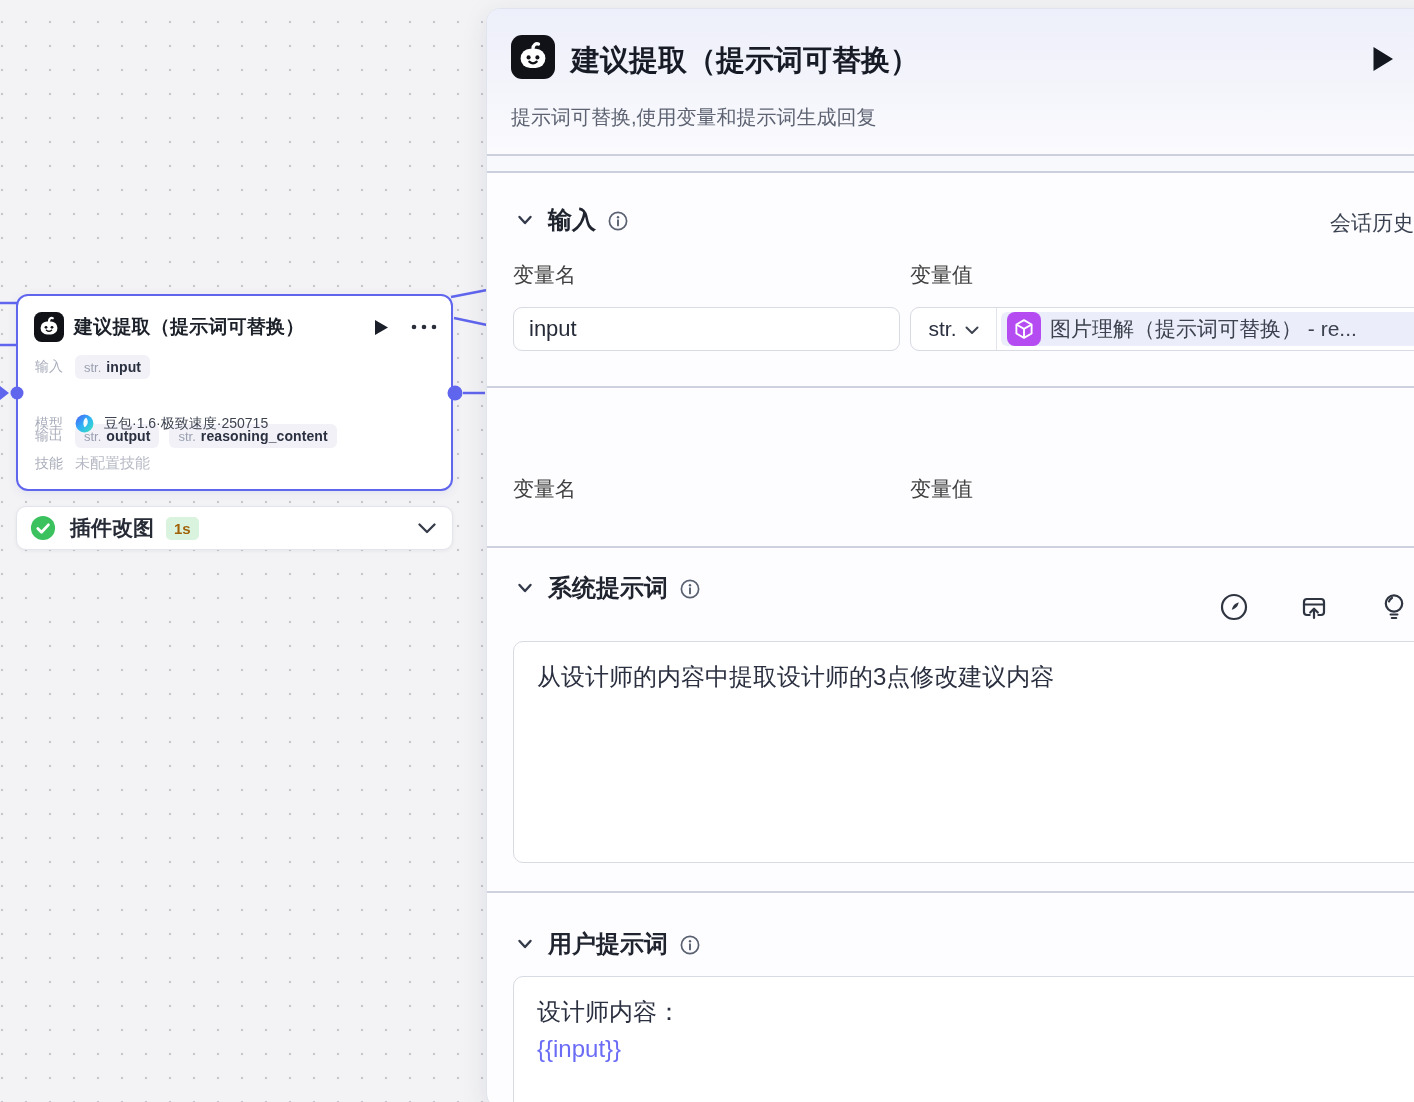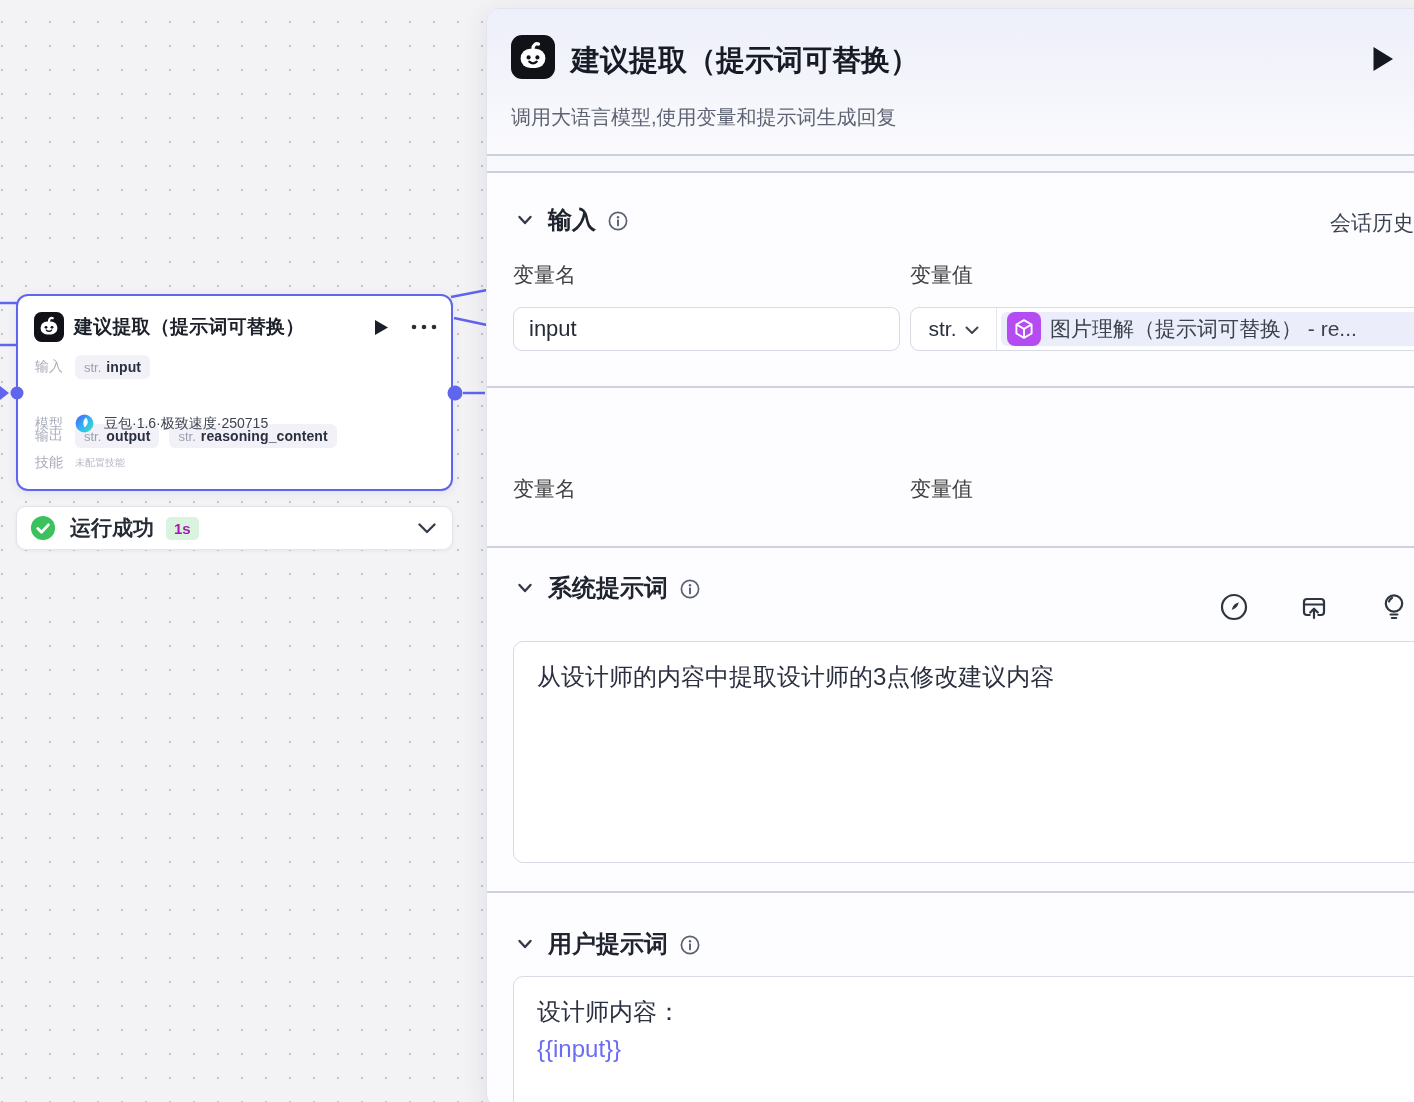--- a/index.html
+++ b/index.html
@@ -25,29 +25,29 @@
   .node-play { width:15px; height:17px; margin-right:22px; cursor:pointer; }
   .node-more { width:26px; height:8px; cursor:pointer; }
   .wf-row { position:absolute; left:17px; display:flex; align-items:center; gap:10px; }
   .wf-row-label { font-size:14px; color:#a9adbb; width:30px; flex:0 0 aupx; }
   .badge { display:inline-flex; align-items:baseline; gap:5px; background:#f1f1f7;
     border-radius:6px; padding:4px 9px; }
   .badge-type { font-size:13px; color:#9aa0b0; }
   .badge-name { font-size:14px; font-weight:700; color:#2b3040; letter-spacing:.1px; }
   .model-ico { width:19px; height:19px; }
   .model-name { font-size:14px; color:#3d4350; }
-  .skill-value { font-size:10px; color:#b7bac5;text-align:center; }
+  .skill-value { font-size:15px; color:#b7bac5;text-align:center; }
 
   
   .status-bar { position:absolute; left:16px; top:506px; width:437px; height:44px;
     background:#fff; border:1px solid #e3e5ec; border-radius:10px;
     box-shadow:0 1px 4px rgba(30,34,60,.06); display:flex; align-items:center; cursor:pointer; }
   .status-check { width:26px; height:26px; margin-left:13px; }
   .status-label { margin-left:14px; font-size:21px; font-weight:700; color:#262b36; }
-  .status-duration { margin-left:12px; background:#d9f3de; color:#a21caf; font-size:15px;
+  .status-duration { margin-left:12px; background:#d9f3de; color:#a16207; font-size:15px;
     font-weight:700; border-radius:5px; padding:3px 8px; }
   .status-chevron { margin-left:auto; margin-right:16px; width:18px; height:11px; }
 
   
   .note { position:absolute; left:90px; top:610px; width:290px; height:97px;
     background:#fdf9e5; border:2px solid #e7c64b; border-radius:10px;
     padding:10px 16px; cursor:pointer; }
   .note-text { font-size:23px; font-weight:700; color:#3f4350; line-height:37px; }
 
   
@@ -174,21 +174,21 @@
     <svg class="edges" width="1414" height="1102">
       <circle cx="17" cy="393" r="6.5" fill="#6065ee"></circle>
       <circle cx="455" cy="393" r="7.5" fill="#6065ee"></circle>
     </svg>
 
     <div class="status-bar">
       <svg class="status-check" viewBox="0 0 28 28">
         <circle cx="14" cy="14" r="13" fill="#3bc25f"></circle>
         <path d="M8.4 14.6 l4 4 l7.4 -8" stroke="#ffffff" stroke-width="3" fill="none" stroke-linecap="round" stroke-linejoin="round"></path>
       </svg>
-      <span class="status-label">运行成功</span>
+      <span class="status-label">插件改图</span>
       <span class="status-duration">1s</span>
       <svg class="status-chevron" viewBox="0 0 18 11">
         <path d="M1.5 1.5 L9 9 L16.5 1.5" stroke="#363c4a" stroke-width="2.3" fill="none" stroke-linecap="round" stroke-linejoin="round"></path>
       </svg>
     </div>
 
   </div>
 
   <div class="panel">
     <div class="panel-header">
@@ -197,21 +197,21 @@
         <rect x="7" y="10" width="18" height="14" rx="7" fill="#ffffff"></rect>
         <path d="M16 10 c0 -3 2.2 -4.2 4 -3.4" stroke="#ffffff" stroke-width="2.4" fill="none" stroke-linecap="round"></path>
         <circle cx="12.8" cy="16.3" r="1.5" fill="#101218"></circle>
         <circle cx="19.2" cy="16.3" r="1.5" fill="#101218"></circle>
         <path d="M13.3 19.4 q2.7 2.4 5.4 0" stroke="#101218" stroke-width="1.6" fill="none" stroke-linecap="round"></path>
       </svg>
       <div class="panel-title">建议提取（提示词可替换）</div>
       <svg class="panel-play" viewBox="0 0 24 28">
         <path d="M2.5 2 L22 14 L2.5 26 Z" fill="#14171f"></path>
       </svg>
-      <div class="panel-subtitle">调用大语言模型,使用变量和提示词生成回复</div>
+      <div class="panel-subtitle">提示词可替换,使用变量和提示词生成回复</div>
     </div>
     <div class="header-strip"></div>
 
     <div class="sec-head" style="top:196px;">
       <svg class="sec-chevron" viewBox="0 0 24 24">
         <path d="M6.5 9 l5.5 6 l5.5 -6" stroke="#333a49" stroke-width="2.4" fill="none" stroke-linecap="round" stroke-linejoin="round"></path>
       </svg>
       <span class="sec-title">输入</span>
       <svg class="info-ico" viewBox="0 0 22 22">
         <circle cx="11" cy="11" r="8.6" stroke="#596070" stroke-width="1.7" fill="none"></circle>

